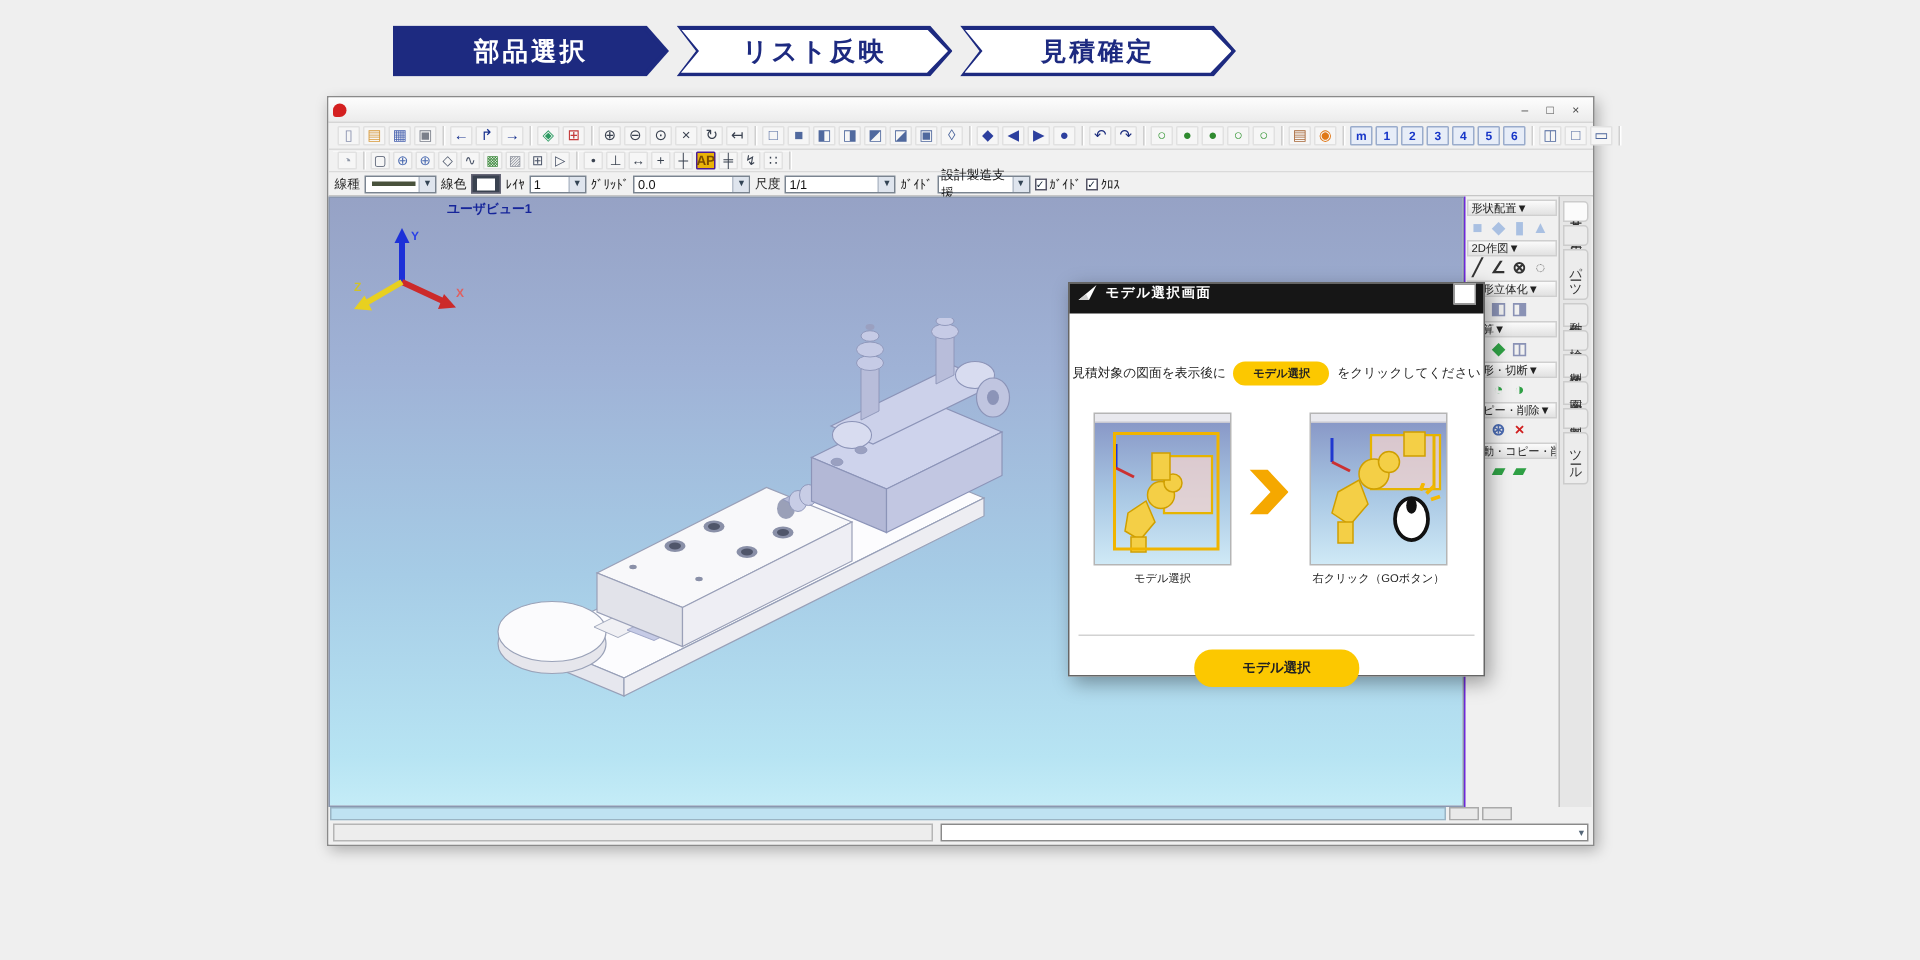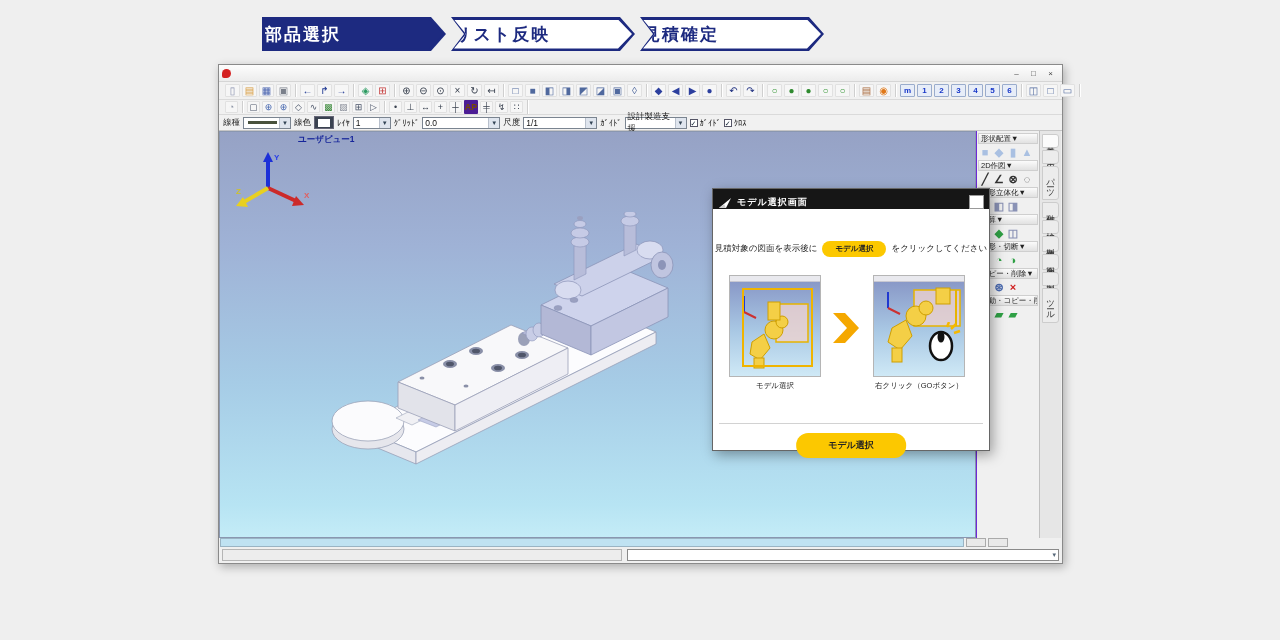--- a/index.html
+++ b/index.html
@@ -6,21 +6,21 @@
   html,body{width:1280px;height:640px}
   body{background:#efefef;font-family:"Liberation Sans",sans-serif;position:relative;overflow:hidden}
 
   
   .bcwrap{position:absolute;left:262px;top:17px;display:flex;gap:5px;z-index:5}
   .bc-step{position:relative;width:184px;height:34px;background:#1d2a80;
     clip-path:polygon(0 0,calc(100% - 15px) 0,100% 50%,calc(100% - 15px) 100%,0 100%,13px 50%)}
   .bc-step:first-child{clip-path:polygon(0 0,calc(100% - 15px) 0,100% 50%,calc(100% - 15px) 100%,0 100%)}
   .bc-in{position:absolute;inset:2.5px 3px;background:#fff;
     clip-path:polygon(0 0,calc(100% - 14px) 0,100% 50%,calc(100% - 14px) 100%,0 100%,12px 50%);
-    display:flex;align-items:center;}
+    display:flex;align-items:center;justify-content:center}
   .bc-step:first-child .bc-in{clip-path:polygon(0 0,calc(100% - 14px) 0,100% 50%,calc(100% - 14px) 100%,0 100%)}
   .bc-in span{font-size:17px;font-weight:bold;letter-spacing:2px;color:#1d2a80}
   .bc-step.active .bc-in{background:#1d2a80}
   .bc-step.active .bc-in span{color:#fff}
 
   
   .win{position:absolute;left:218px;top:64px;width:845px;height:500px;background:#f0f0f0;
     border:1px solid #8a8a8a;box-shadow:2px 3px 9px rgba(0,0,0,.28);display:flex;flex-direction:column;z-index:10}
   .titlebar{height:17px;display:flex;align-items:center;gap:4px;padding:0 3px;
     background:linear-gradient(#fdfdfd,#ececec);border-bottom:1px solid #d5d5d5}
@@ -34,21 +34,21 @@
   .mdi{margin-left:auto;display:flex;gap:3px;padding-right:4px}
   .mdi span{font-size:7px;color:#555}
 
   .tb{display:flex;align-items:center;background:#f1f1f1;border-bottom:1px solid #dadada;padding:0 2px}
   .tb1{height:18px}.tb2{height:15px}
   .tb-group{display:flex;align-items:center;padding:0 3px;border-right:1px solid #cfcfcf;box-shadow:1px 0 0 #fff}
   .tb-icon{width:15px;height:13px;display:inline-flex;align-items:center;justify-content:center;
     font-size:10px;line-height:1;margin:0 1px;background:#f6f6f6;border:1px solid #e1e1e1;border-radius:1px}
   .tb2 .tb-icon{width:13px;height:12px;font-size:9px}
   .numbtn{font-size:8px;font-weight:bold;color:#1736c8;background:#e7edf8;border:1px solid #9aaccc}
-  .ap{font-size:6.5px;font-weight:bold;color:#7a4a00;background:#eab308;border:7px solid #4c1d95}
+  .ap{font-size:6.5px;font-weight:bold;color:#7a4a00;background:#eab308;border:1px solid #4c1d95}
 
   .row3{height:16px;display:flex;align-items:center;gap:3px;padding:0 4px;background:#f1f1f1;border-bottom:1px solid #c6c6c6}
   .ctl-label{font-size:8.5px;color:#222;white-space:nowrap}
   .sel{height:12px;background:#fff;border:1px solid #7a8490;display:inline-flex;align-items:center;
     font-size:8.5px;color:#111;padding-left:2px}
   .sel .arr{margin-left:auto;align-self:stretch;display:flex;align-items:center;font-size:6px;color:#345;
     background:#dfe5ee;padding:0 2px;border-left:1px solid #b8c0cc}
   .linebox{width:48px}.linebox i{display:block;width:34px;height:3px;background:#49523c;margin:0 2px}
   .swatch-btn{width:20px;height:13px;background:#3a4250;display:inline-flex;align-items:center;justify-content:center;border:1px solid #667}
   .swatch-btn i{display:block;width:12px;height:8px;background:#fff}
@@ -79,21 +79,21 @@
   .hscroll{width:744px;background:#bfe2f2;border:1px solid #9ab4c4}
   .corner-btn{width:20px;background:#e9e9e9;border:1px solid #aaa;margin-left:2px}
   .statusbar{height:16px;display:flex;align-items:center;gap:5px;padding:2px 3px;background:#f0f0f0}
   .status-left{width:400px;height:12px;background:#ededed;border:1px solid #b5b5b5}
   .status-combo{flex:1;height:12px;background:#fff;border:1px solid #8a8a8a;display:flex;align-items:center;
     justify-content:flex-end;font-size:7px;color:#567;padding-right:2px}
 
   
   .dialog{position:absolute;left:712px;top:188px;width:278px;height:263px;background:#fff;border:1px solid #666;
     box-shadow:3px 4px 12px rgba(0,0,0,.35);z-index:40;display:flex;flex-direction:column}
-  .dlg-title{height:20px;background:#161616;display:flex;align-items:flex-end;gap:5px;padding:0 5px;flex:none}
+  .dlg-title{height:20px;background:#161616;display:flex;align-items:flex-start;gap:5px;padding:0 5px;flex:none}
   .dlg-title span{color:#fff;font-size:9px;font-weight:bold;letter-spacing:1px}
   .dlg-close{margin-left:auto;width:15px;height:14px;background:#fff;border:1px solid #999;color:#111;
     display:flex;align-items:center;justify-content:center;font-size:9px;font-weight:bold}
   .dlg-body{flex:1;position:relative}
   .instruction{position:absolute;top:32px;left:0;right:0;display:flex;align-items:center;justify-content:center;gap:5px}
   .instruction .txt{font-size:8.5px;color:#222}
   .pill-sm{background:#fcc800;color:#222;font-weight:bold;font-size:7.5px;padding:3px 13px;border-radius:9px}
   .thumb{position:absolute;top:66px;width:92px;height:102px;border:1px solid #b5b5b5;
     background:linear-gradient(#8593c4,#a9c8e4 55%,#cfe9f6);overflow:hidden}
   .thumb-bar{height:6px;background:#e9e9ee;border-bottom:1px solid #c8c8d2}

